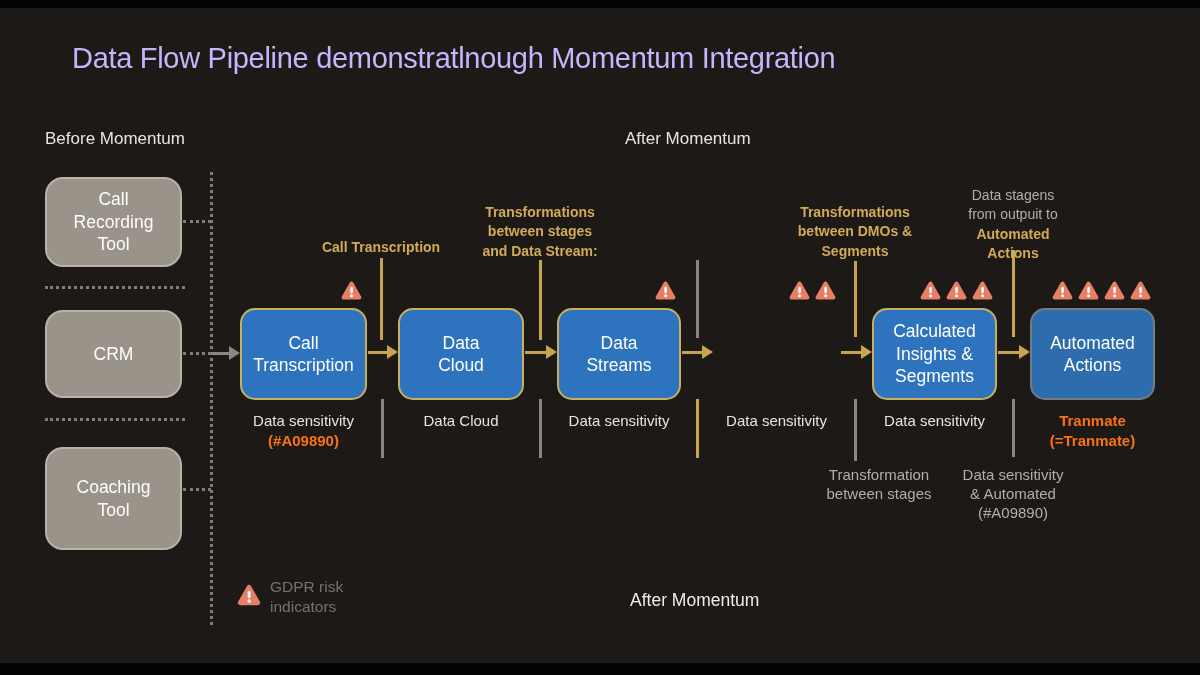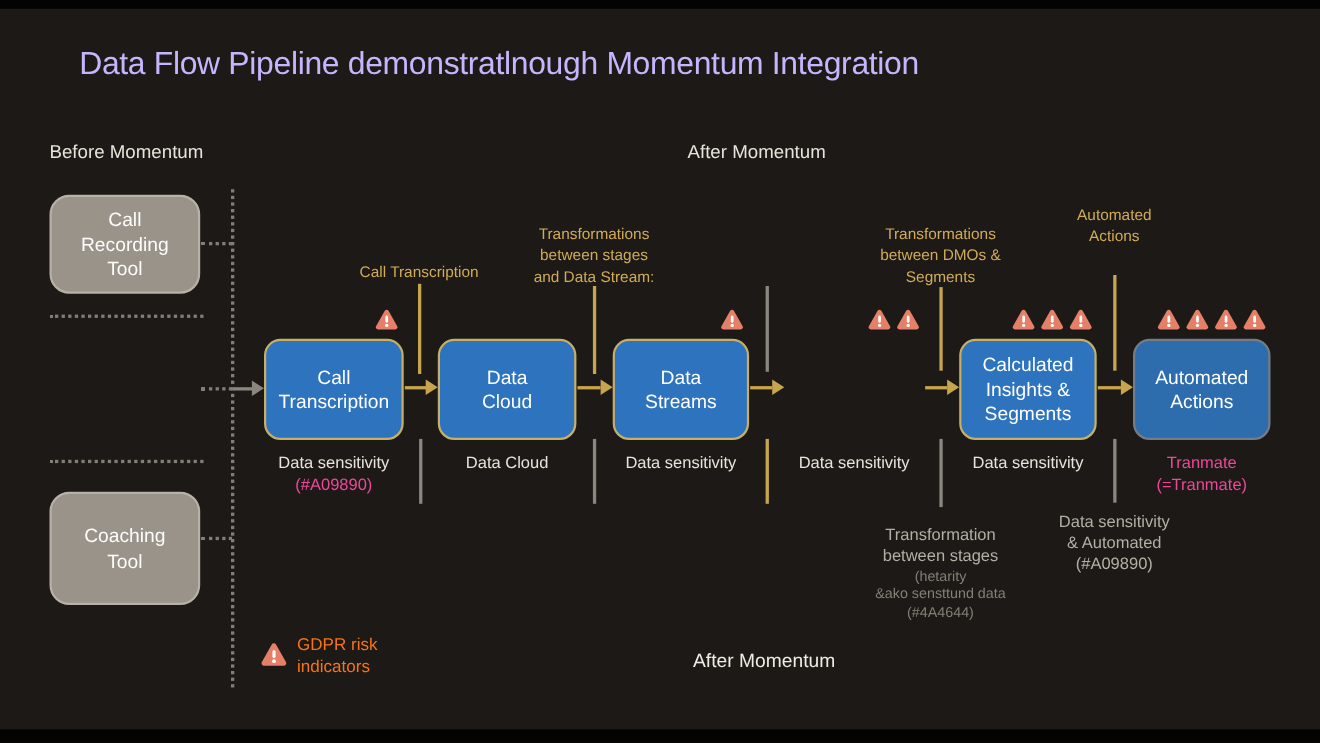--- a/index.html
+++ b/index.html
@@ -24,44 +24,45 @@
   .vline.yellow{background:#c7a44e;}
   .vline.gray{background:#8b867e;}
   .shaft{position:absolute;top:351px;height:3px;background:#c7a44e;}
   .head{position:absolute;top:345px;width:0;height:0;border-top:7.5px solid transparent;
         border-bottom:7.5px solid transparent;border-left:11px solid #c7a44e;}
   .gshaft{position:absolute;top:352px;height:3px;background:#8b867e;}
   .ghead{position:absolute;top:346px;width:0;height:0;border-top:7.5px solid transparent;
          border-bottom:7.5px solid transparent;border-left:11px solid #8b867e;}
   .warnrow{position:absolute;top:279px;height:22px;display:flex;gap:3px;justify-content:flex-end;align-items:flex-end;}
   .underlabel{position:absolute;top:411px;text-align:center;font-size:15px;color:#e9e4db;line-height:1.3;}
-  .dim{color:#ec4899;}
+  .dim{color:#f97316;font-weight:bold;}
   .anno{position:absolute;text-align:center;font-size:14px;line-height:1.38;}
-  .anno .yellow,.anno.yellow{color:#d2ab57;font-weight:400;}
+  .anno .yellow,.anno.yellow{color:#d2ab57;font-weight:700;}
   .anno .graytext,.anno.graytext{color:#b4aea5;font-weight:400;}
   .anno .subdim{color:#857f75;font-size:13px;line-height:1.3;font-weight:400;}
   .bottomlabel{position:absolute;font-size:17.5px;color:#f1ece3;line-height:1.3;}
-  .legendtext{position:absolute;font-size:15.5px;color:#f97316;line-height:1.27;}
+  .legendtext{position:absolute;font-size:15.5px;color:#737373;line-height:1.27;}
   .tri{display:block;}
 </style>
 </head>
 <body>
 
 <div class="stage">
   <div class="bar top"></div>
   <div class="bar bottom"></div>
 
   <div class="title">Data Flow Pipeline demonstratlnough Momentum Integration</div>
 
   <div class="seclabel" style="left:45px;top:129px;">Before Momentum</div>
   <div class="seclabel" style="left:625px;top:129px;">After Momentum</div>
 
   <div class="graybox pre" style="top:177px;height:90px;">Call
 Recording
 Tool</div>
+  <div class="graybox pre" style="top:310px;height:88px;">CRM</div>
   <div class="graybox pre" style="top:447px;height:103px;">Coaching
 Tool</div>
 
   <div class="hdots" style="left:45px;width:140px;top:286px;"></div>
   <div class="hdots" style="left:45px;width:140px;top:418px;"></div>
 
   <div class="vdots" style="left:210px;top:172px;height:453px;"></div>
 
   <div class="hdots" style="left:183px;width:28px;top:220px;"></div>
   <div class="hdots" style="left:183px;width:28px;top:352px;"></div>
@@ -172,20 +173,22 @@
   <div class="vline gray" style="left:1012px;top:399px;height:58px;"></div>
 
   <div class="anno yellow pre" style="left:301px;width:160px;top:238px;">Call Transcription</div>
   <div class="anno yellow pre" style="left:460px;width:160px;top:203px;">Transformations
 between stages
 and Data Stream:</div>
   <div class="anno yellow pre" style="left:775px;width:160px;top:203px;">Transformations
 between DMOs &amp;
 Segments</div>
   <div class="anno" style="left:933px;width:160px;top:186px;">
+    <div class="graytext pre">Data stagens
+from outpuit to</div>
     <div class="yellow pre">Automated
 Actions</div>
   </div>
 
   <div class="underlabel" style="left:230px;width:147px;">
     <div>Data sensitivity</div>
     <div class="dim">(#A09890)</div>
   </div>
   <div class="underlabel" style="left:388px;width:146px;">
     <div>Data Cloud</div>
@@ -197,26 +200,23 @@
     <div>Data sensitivity</div>
   </div>
   <div class="underlabel" style="left:862px;width:145px;">
     <div>Data sensitivity</div>
   </div>
   <div class="underlabel" style="left:1020px;width:145px;">
     <div class="dim">Tranmate</div>
     <div class="dim">(=Tranmate)</div>
   </div>
 
-  <div class="anno" style="left:764px;width:182px;top:466px;margin-top:12px;">
+  <div class="anno" style="left:788px;width:182px;top:466px;">
     <div class="graytext pre" style="font-size:15px;line-height:1.25;">Transformation
 between stages</div>
-    <div class="subdim pre">(hetarity
-&amp;ako sensttund data
-(#4A4644)</div>
   </div>
   <div class="anno graytext pre" style="left:923px;width:180px;top:466px;font-size:15px;line-height:1.25;">Data sensitivity
 &amp; Automated
 (#A09890)</div>
 
   <div style="position:absolute;left:236px;top:583px;">
     <svg class="tri" width="26" height="24" viewBox="0 0 24 22">
       <path d="M10.2 2.6 L1.9 17.3 a2.1 2.1 0 0 0 1.8 3.1 h16.6 a2.1 2.1 0 0 0 1.8 -3.1 L13.8 2.6 a2.1 2.1 0 0 0 -3.6 0 Z" fill="#e57f68"></path>
       <rect x="10.8" y="7.2" width="2.6" height="6.8" rx="1.3" fill="#fff"></rect>
       <circle cx="12.1" cy="16.6" r="1.6" fill="#fff"></circle>

